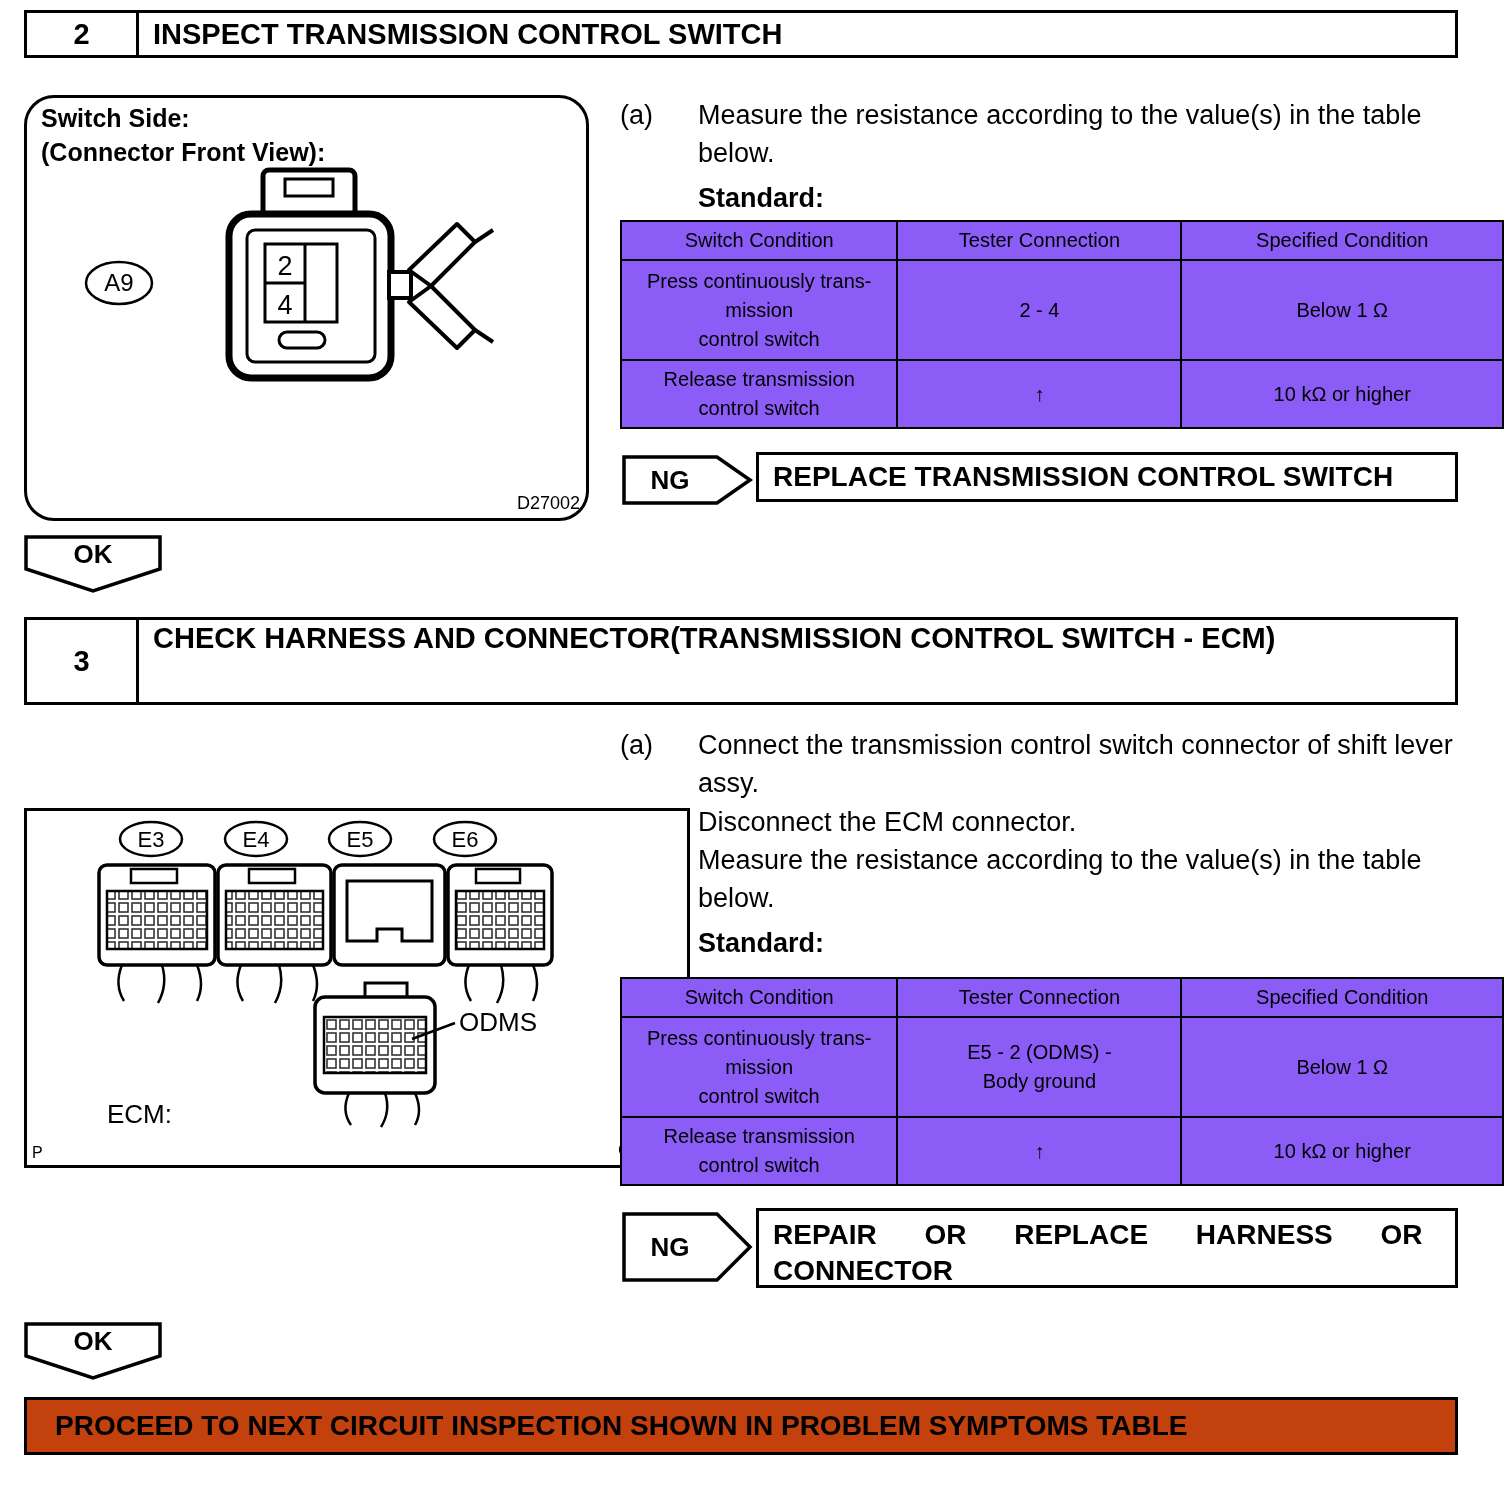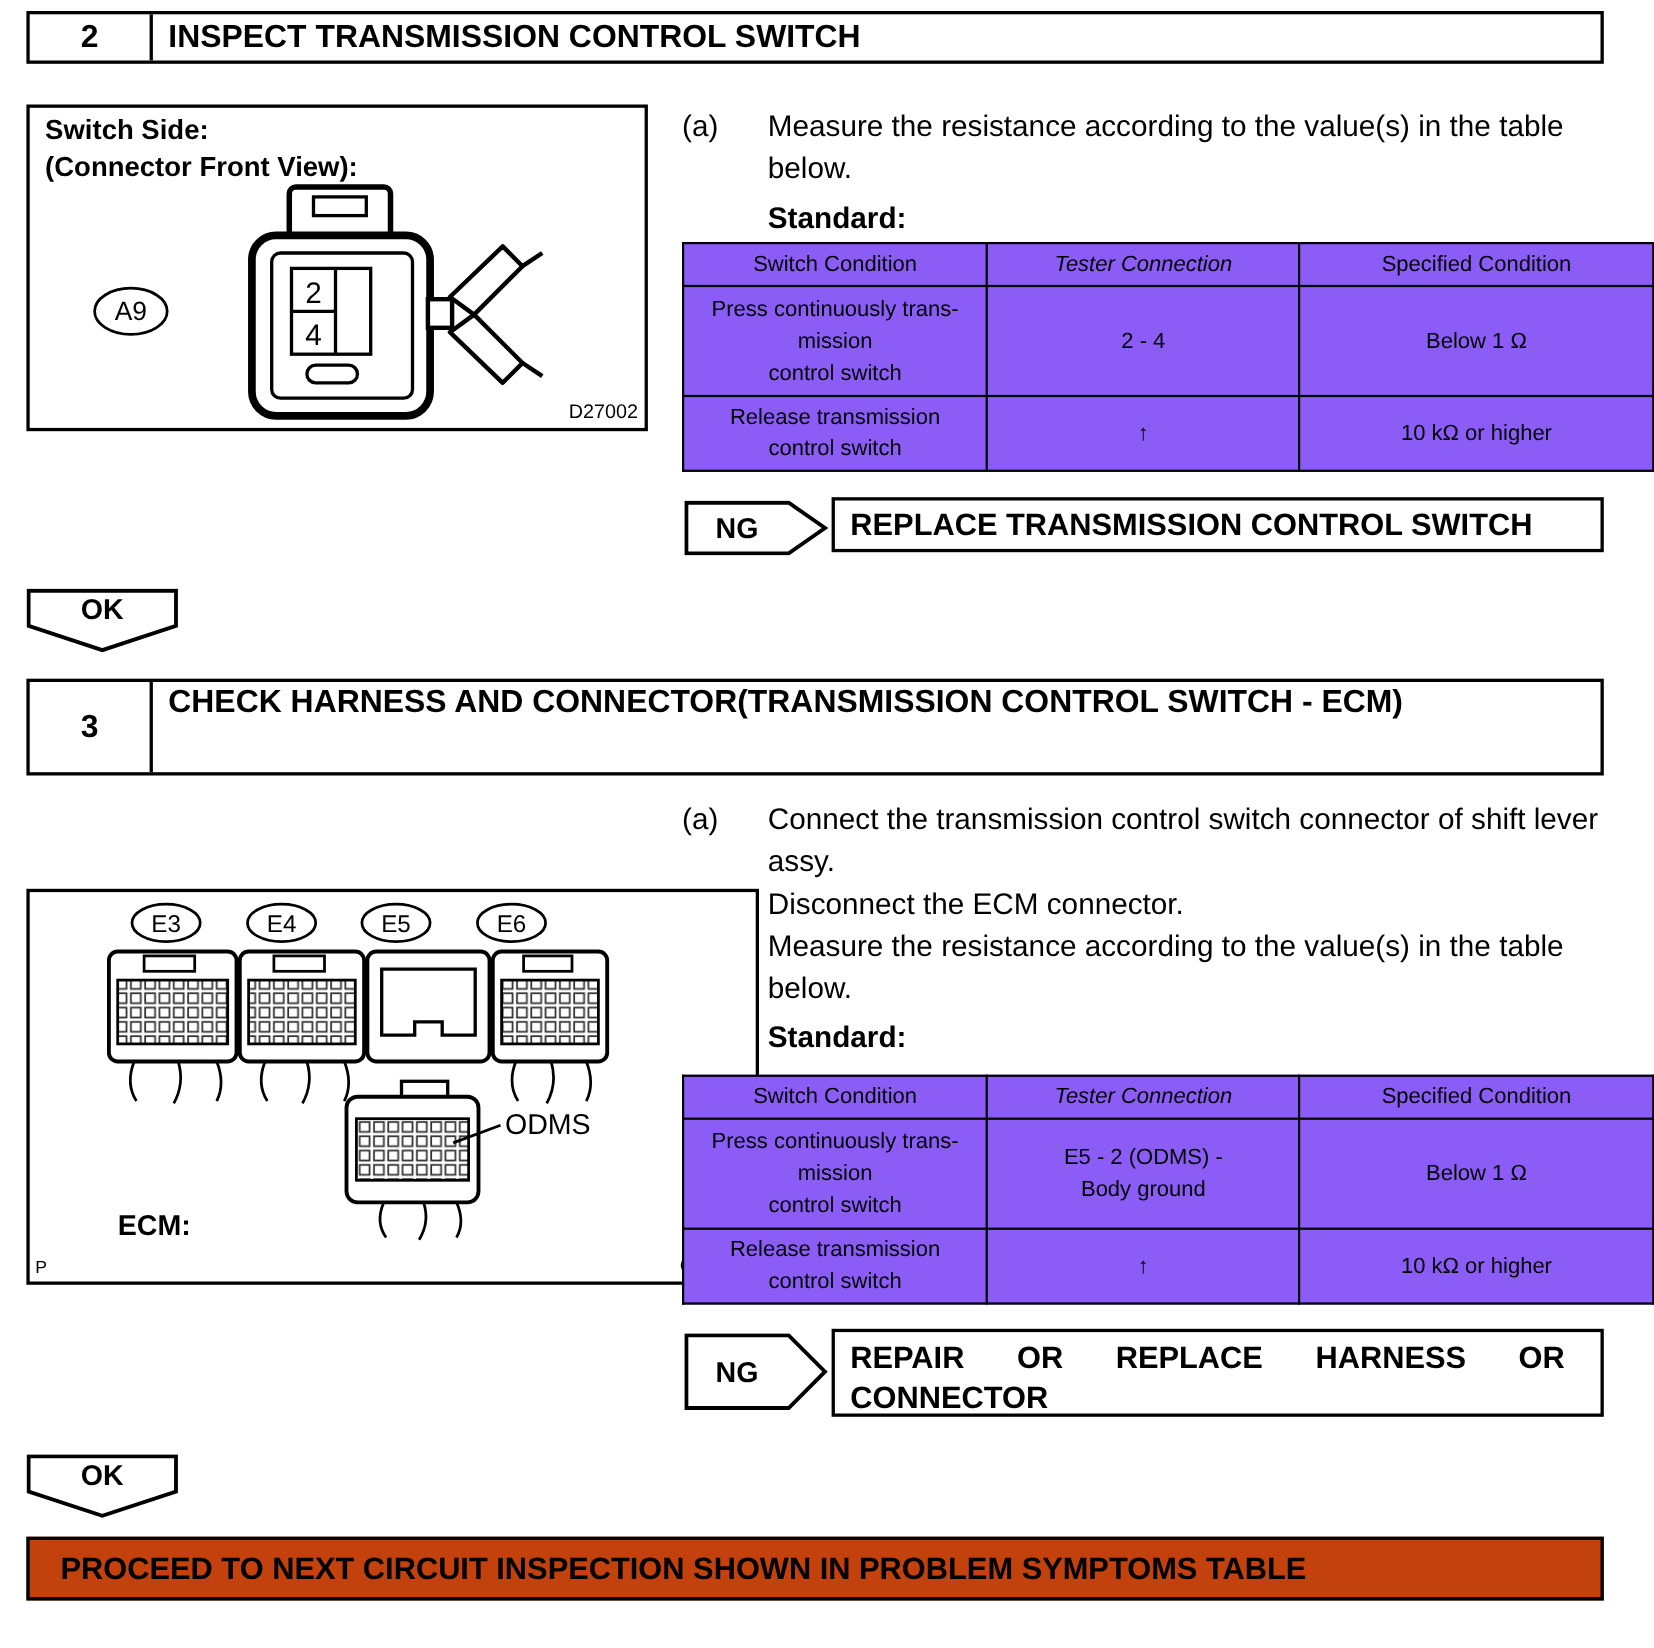--- a/index.html
+++ b/index.html
@@ -10,38 +10,38 @@
   .step-header { position:absolute; left:24px; width:1434px; border:3px solid #000; display:flex; background:#fff; }
   .step-num { width:112px; border-right:3px solid #000; display:flex; align-items:center; justify-content:center;
               font-weight:bold; font-size:29px; }
   .step-title { flex:1; padding:6px 14px; font-weight:bold; font-size:29px; line-height:1.25; display:flex; align-items:center; }
 
   
   .figure-box { position:absolute; border:3px solid #000; background:#fff; }
   .fig-caption { position:absolute; font-weight:bold; font-size:25px; }
   .fig-code { position:absolute; font-size:18px; }
   .fig-marker { position:absolute; font-size:16px; }
-  .ecm-label { position:absolute; font-weight:bold; font-size:26px; }
+  .ecm-label { position:absolute; font-weight:normal; font-size:26px; }
 
   
   .instr-block { position:absolute; font-size:27px; line-height:1.42; }
   .instr-row { display:flex; }
   .instr-label { width:78px; flex:0 0 78px; }
   .instr-text { flex:1; }
   .standard { font-weight:bold; margin-left:78px; margin-top:6px; }
 
   
   table.spec { position:absolute; border-collapse:collapse; background:#8b5cf6; }
   table.spec th, table.spec td {
     border:2px solid #000; font-size:20px; font-weight:normal; text-align:center;
     vertical-align:middle; padding:4px 10px; white-space:pre-line; line-height:1.45;
   }
   table.spec th { height:38px; }
   .col-cond { width:278px; }
-  .col-test { width:286px;font-style:italic; }
+  .col-test { width:286px; }
   .col-spec { width:324px; }
   tr.row-tall td { height:100px; }
   tr.row-short td { height:64px; }
 
   
   .ng-svg { position:absolute; }
   .result-box { position:absolute; border:3px solid #000; font-weight:bold; font-size:28px;
                 display:flex; align-items:center; padding:4px 14px; line-height:1.3; background:#fff; }
   .result-box.two-line { white-space:pre-line; word-spacing:40px; align-items:flex-start; padding-top:6px; }
 
@@ -55,21 +55,21 @@
 </head>
 <body>
 
 <div class="page">
 
   <div class="step-header" style="top:10px; height:48px;">
     <div class="step-num">2</div>
     <div class="step-title">INSPECT TRANSMISSION CONTROL SWITCH</div>
   </div>
 
-  <div class="figure-box" style="left:24px; top:95px; width:565px; height:297px;">
+  <div class="figure-box" style="left:24px; top:95px; width:565px; height:426px;border-radius:30px;">
     <div class="fig-caption" style="left:14px; top:6px;">Switch Side:</div>
     <div class="fig-caption" style="left:14px; top:40px;">(Connector Front View):</div>
 
     <svg width="559" height="352" viewBox="0 0 559 352">
 
       <ellipse cx="92" cy="185" rx="33" ry="21" fill="#fff" stroke="#000" stroke-width="2.5"></ellipse>
       <text x="92" y="193" font-size="24" text-anchor="middle">A9</text>
 
       <rect x="236" y="72" width="92" height="52" rx="6" fill="#fff" stroke="#000" stroke-width="5"></rect>
       <rect x="258" y="81" width="48" height="17" fill="#fff" stroke="#000" stroke-width="3"></rect>

